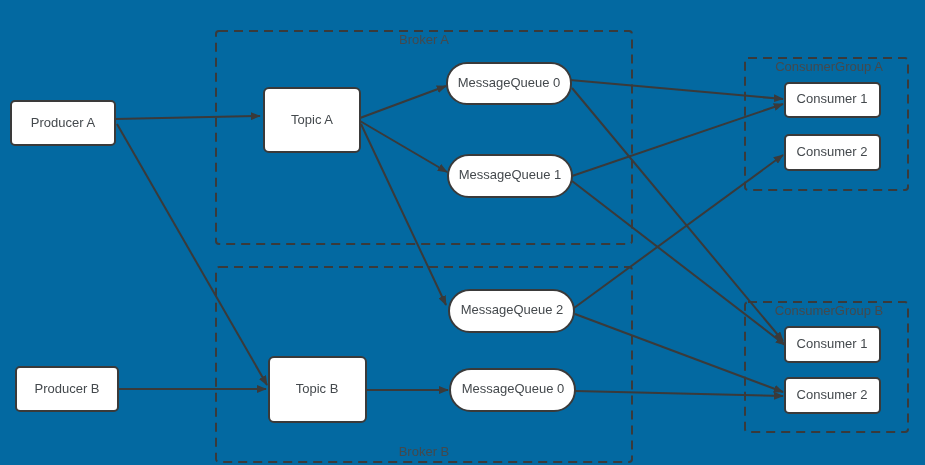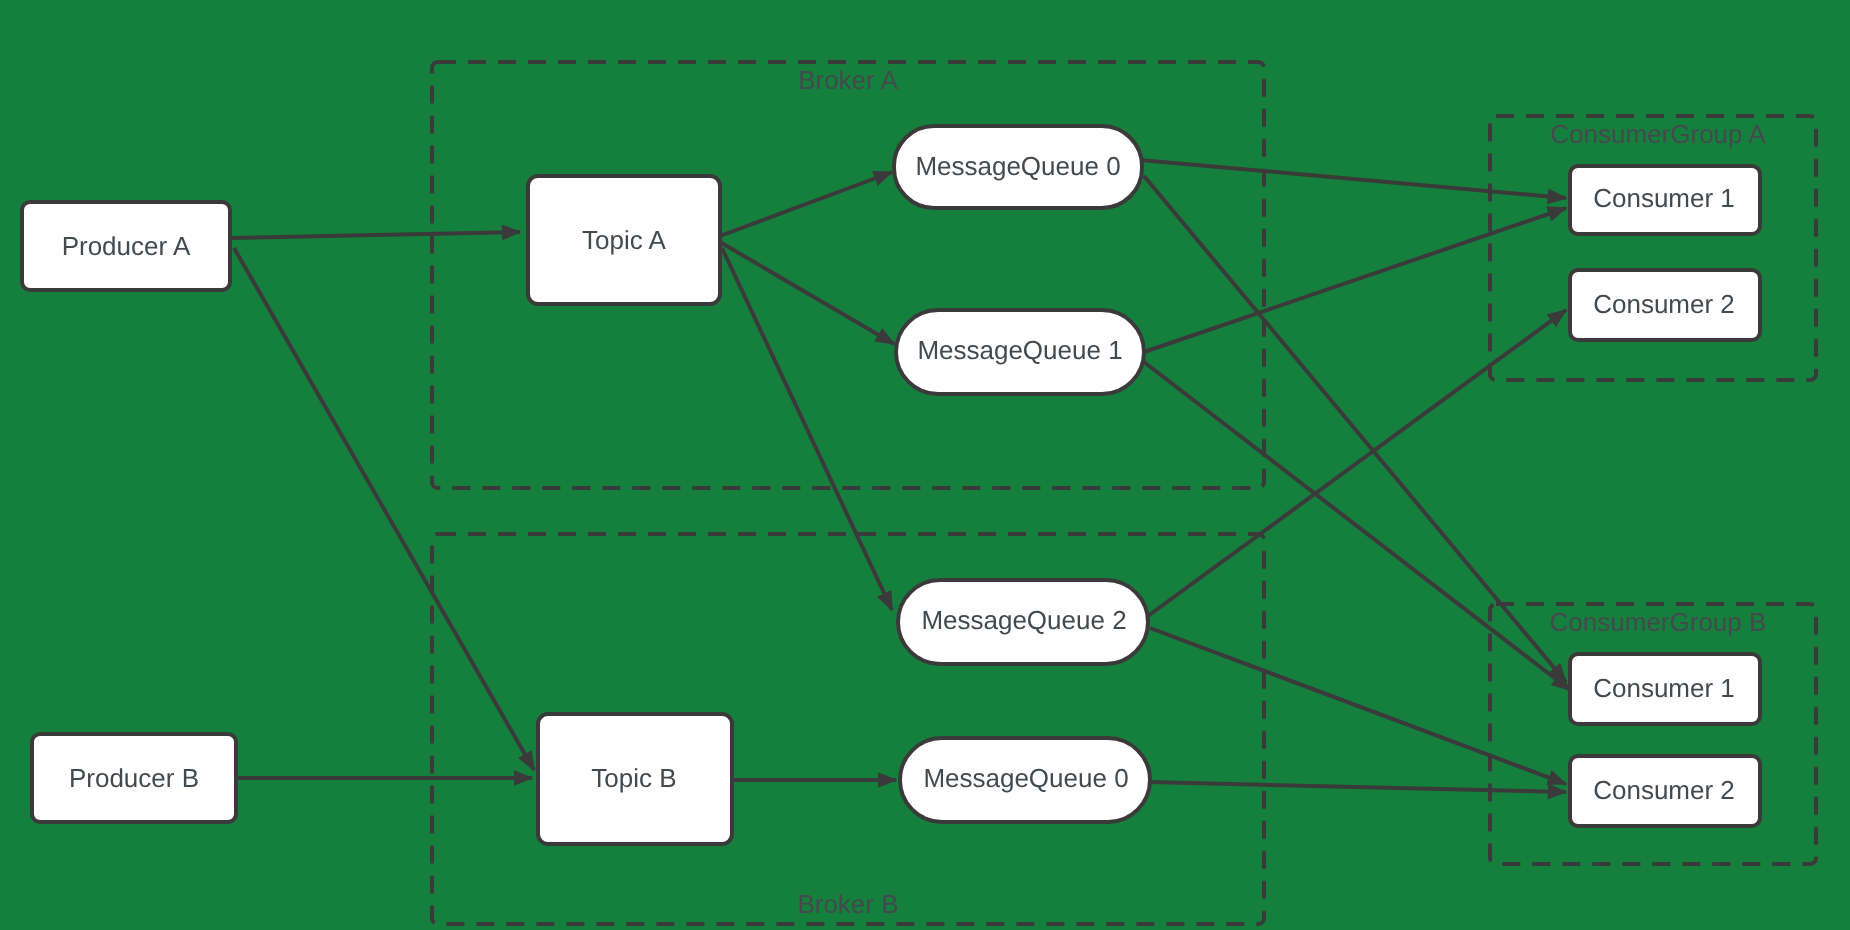--- a/index.html
+++ b/index.html
@@ -4,21 +4,21 @@
 <style>
   html, body {
     margin: 0;
     padding: 0;
     background: #f7f7f7;
   }
   #canvas {
     position: relative;
     width: 925px;
     height: 465px;
-    background: #15803d;
+    background: #0369a1;
     font-family: "Liberation Sans", "DejaVu Sans", sans-serif;
     overflow: hidden;
   }
   svg#diagram {
     position: absolute;
     left: 0;
     top: 0;
     width: 925px;
     height: 465px;
   }

